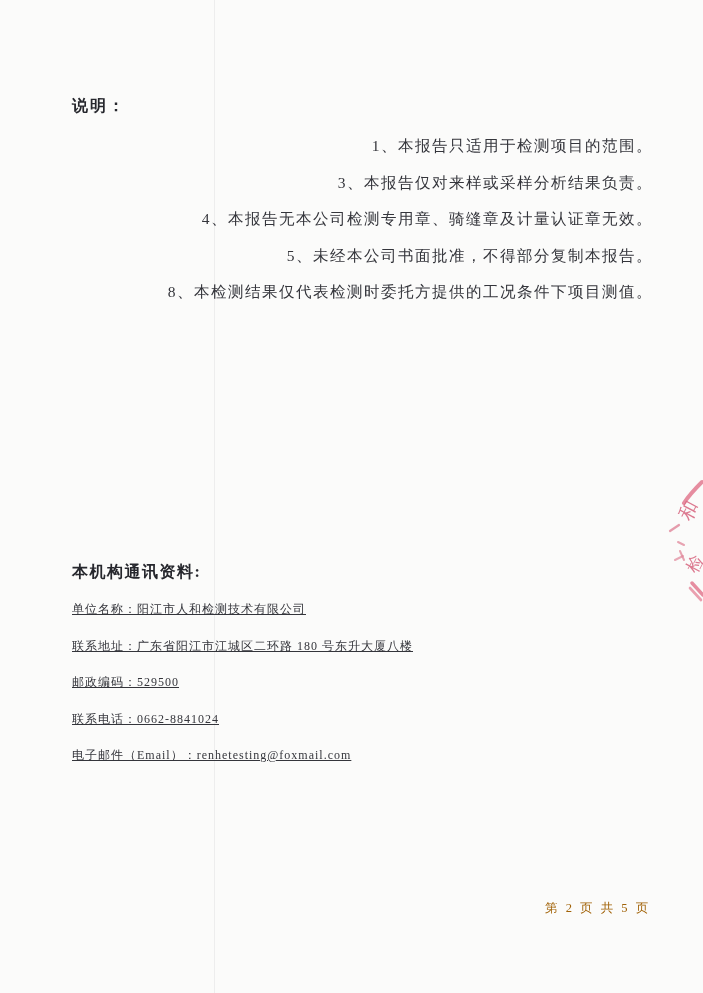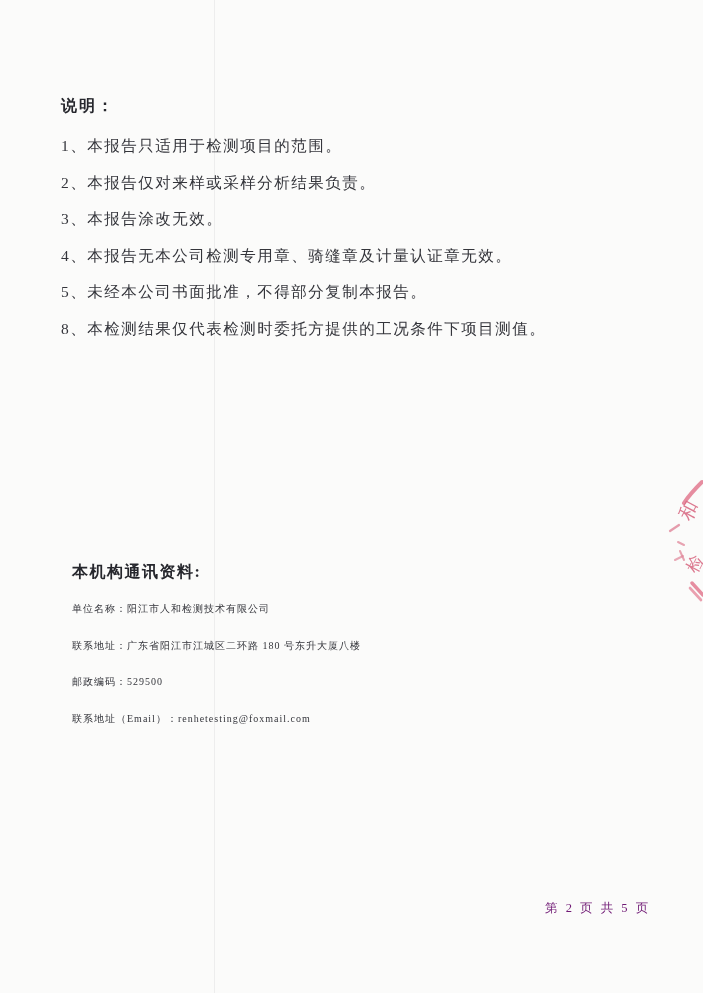--- a/index.html
+++ b/index.html
@@ -22,64 +22,66 @@
     position: absolute;
     left: 214px;
     top: 0;
     width: 1px;
     height: 993px;
     background: rgba(120,120,125,0.10);
   }
   .notes {
     position: absolute;
     top: 95px;
-    left: 61px;
+    left: 72px;
     right: 50px;
   }
   .notes-title {
     font-weight: bold;
     font-size: 16px;
     letter-spacing: 2px;
     color: #26272d;
     line-height: 22px;
     margin-bottom: 18px;
   }
   .note-item {
     font-size: 15.5px;
     letter-spacing: 1.5px;
     line-height: 22px;
     margin-bottom: 14.5px;
+    text-align: right;
   }
   .contact {
     position: absolute;
     top: 561px;
     left: 72px;
     right: 64px;
   }
   .contact-title {
     font-weight: bold;
     font-size: 16px;
     letter-spacing: 1.5px;
     color: #26272d;
     line-height: 22px;
     margin-bottom: 15px;
   }
   .contact-line {
-    font-size: 10px;
+    font-size: 12px;
     letter-spacing: 1px;
     line-height: 22px;
     margin-bottom: 14.5px;
+    text-decoration: underline;
   }
   .page-footer {
     position: absolute;
     top: 900px;
     left: 545px;
     font-size: 12.5px;
     letter-spacing: 2.5px;
-    color: #701a75;
+    color: #a16207;
   }
   
   .stamp {
     position: absolute;
     left: 657px;
     top: 478px;
     width: 46px;
     height: 130px;
     pointer-events: none;
   }
@@ -93,33 +95,33 @@
 </head>
 <body>
 
 <div class="page">
 
   <div class="fold-line"></div>
 
   <div class="notes">
     <div class="notes-title">说明：</div>
     <div class="note-item">1、本报告只适用于检测项目的范围。</div>
-    <div class="note-item">2、本报告仅对来样或采样分析结果负责。</div>
-    <div class="note-item">3、本报告涂改无效。</div>
+    <div class="note-item">3、本报告仅对来样或采样分析结果负责。</div>
     <div class="note-item">4、本报告无本公司检测专用章、骑缝章及计量认证章无效。</div>
     <div class="note-item">5、未经本公司书面批准，不得部分复制本报告。</div>
     <div class="note-item">8、本检测结果仅代表检测时委托方提供的工况条件下项目测值。</div>
   </div>
 
   <div class="contact">
     <div class="contact-title">本机构通讯资料:</div>
     <div class="contact-line">单位名称：阳江市人和检测技术有限公司</div>
     <div class="contact-line">联系地址：广东省阳江市江城区二环路 180 号东升大厦八楼</div>
     <div class="contact-line">邮政编码：529500</div>
-    <div class="contact-line">联系地址（Email）：renhetesting@foxmail.com</div>
+    <div class="contact-line">联系电话：0662-8841024</div>
+    <div class="contact-line">电子邮件（Email）：renhetesting@foxmail.com</div>
   </div>
 
   <div class="stamp">
     <svg width="46" height="130" viewBox="0 0 46 130">
 
       <path d="M45,4 C40,9 33,16 27,25" stroke="#e2798f" stroke-width="4" fill="none" stroke-linecap="round" opacity="0.85"></path>
 
       <text x="33" y="44" font-size="19" transform="rotate(-62 33 44)">和</text>
 
       <path d="M13,53 l9,-6" stroke="#e08598" stroke-width="2.2" fill="none" stroke-linecap="round" opacity="0.8"></path>

